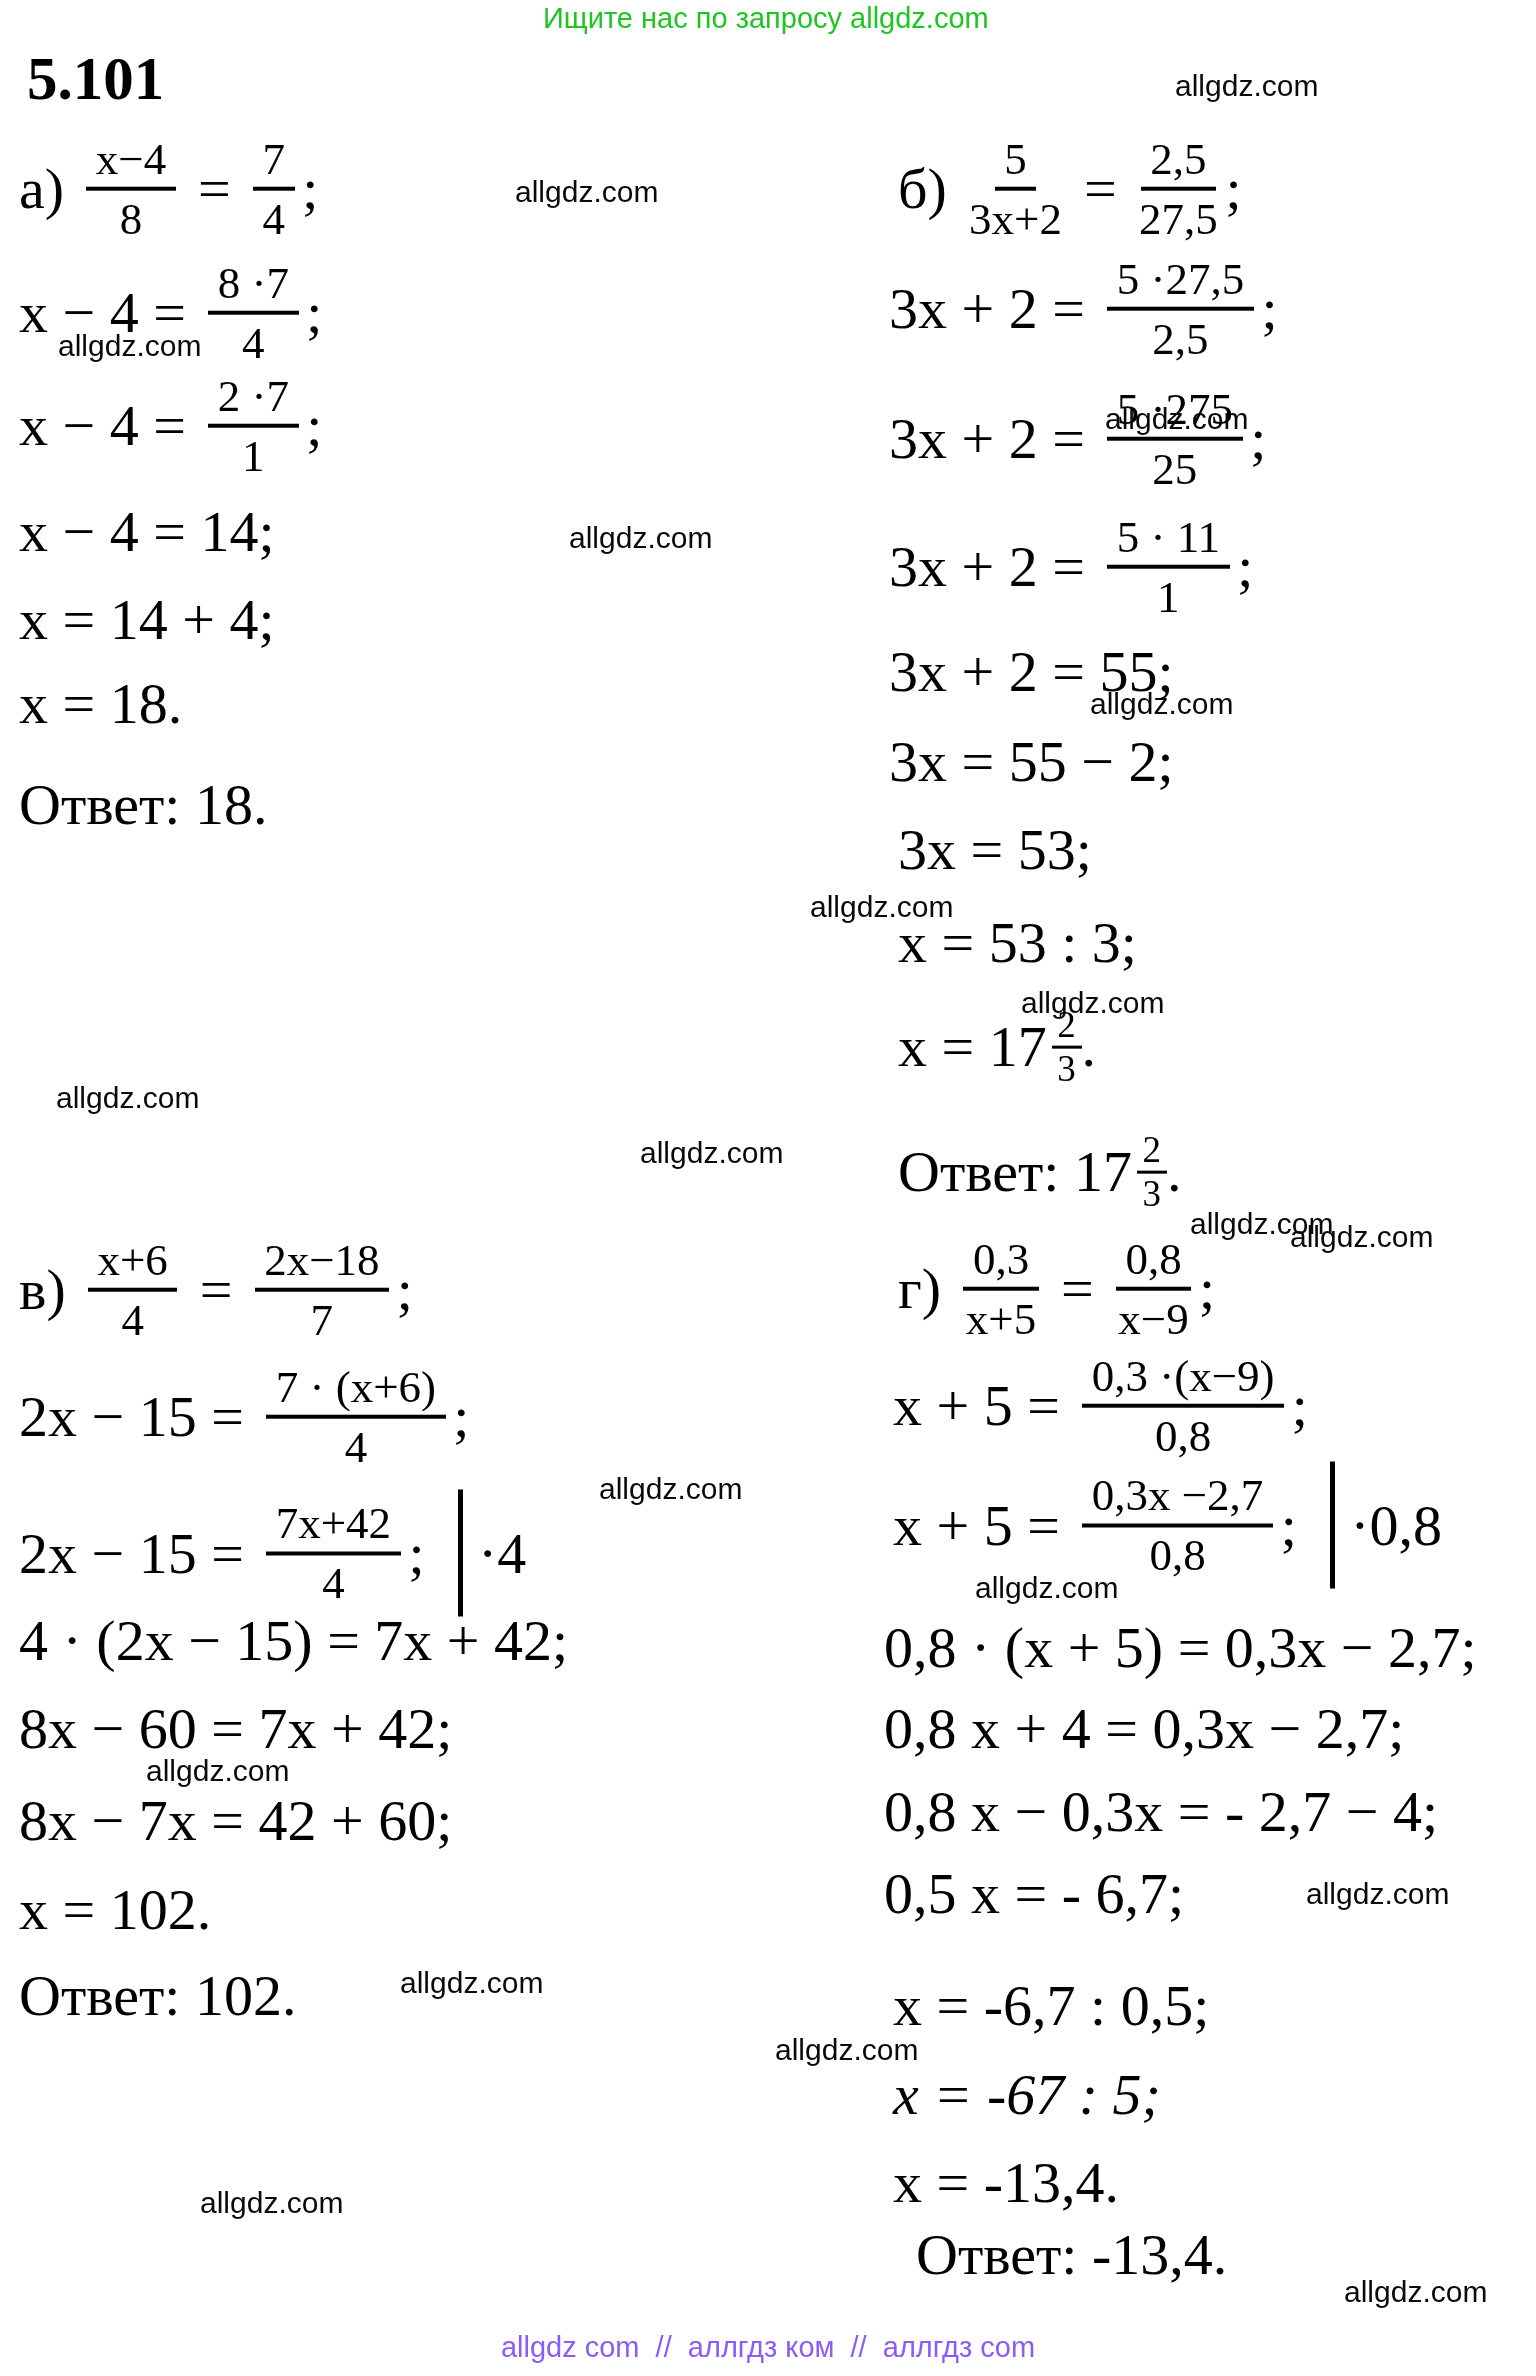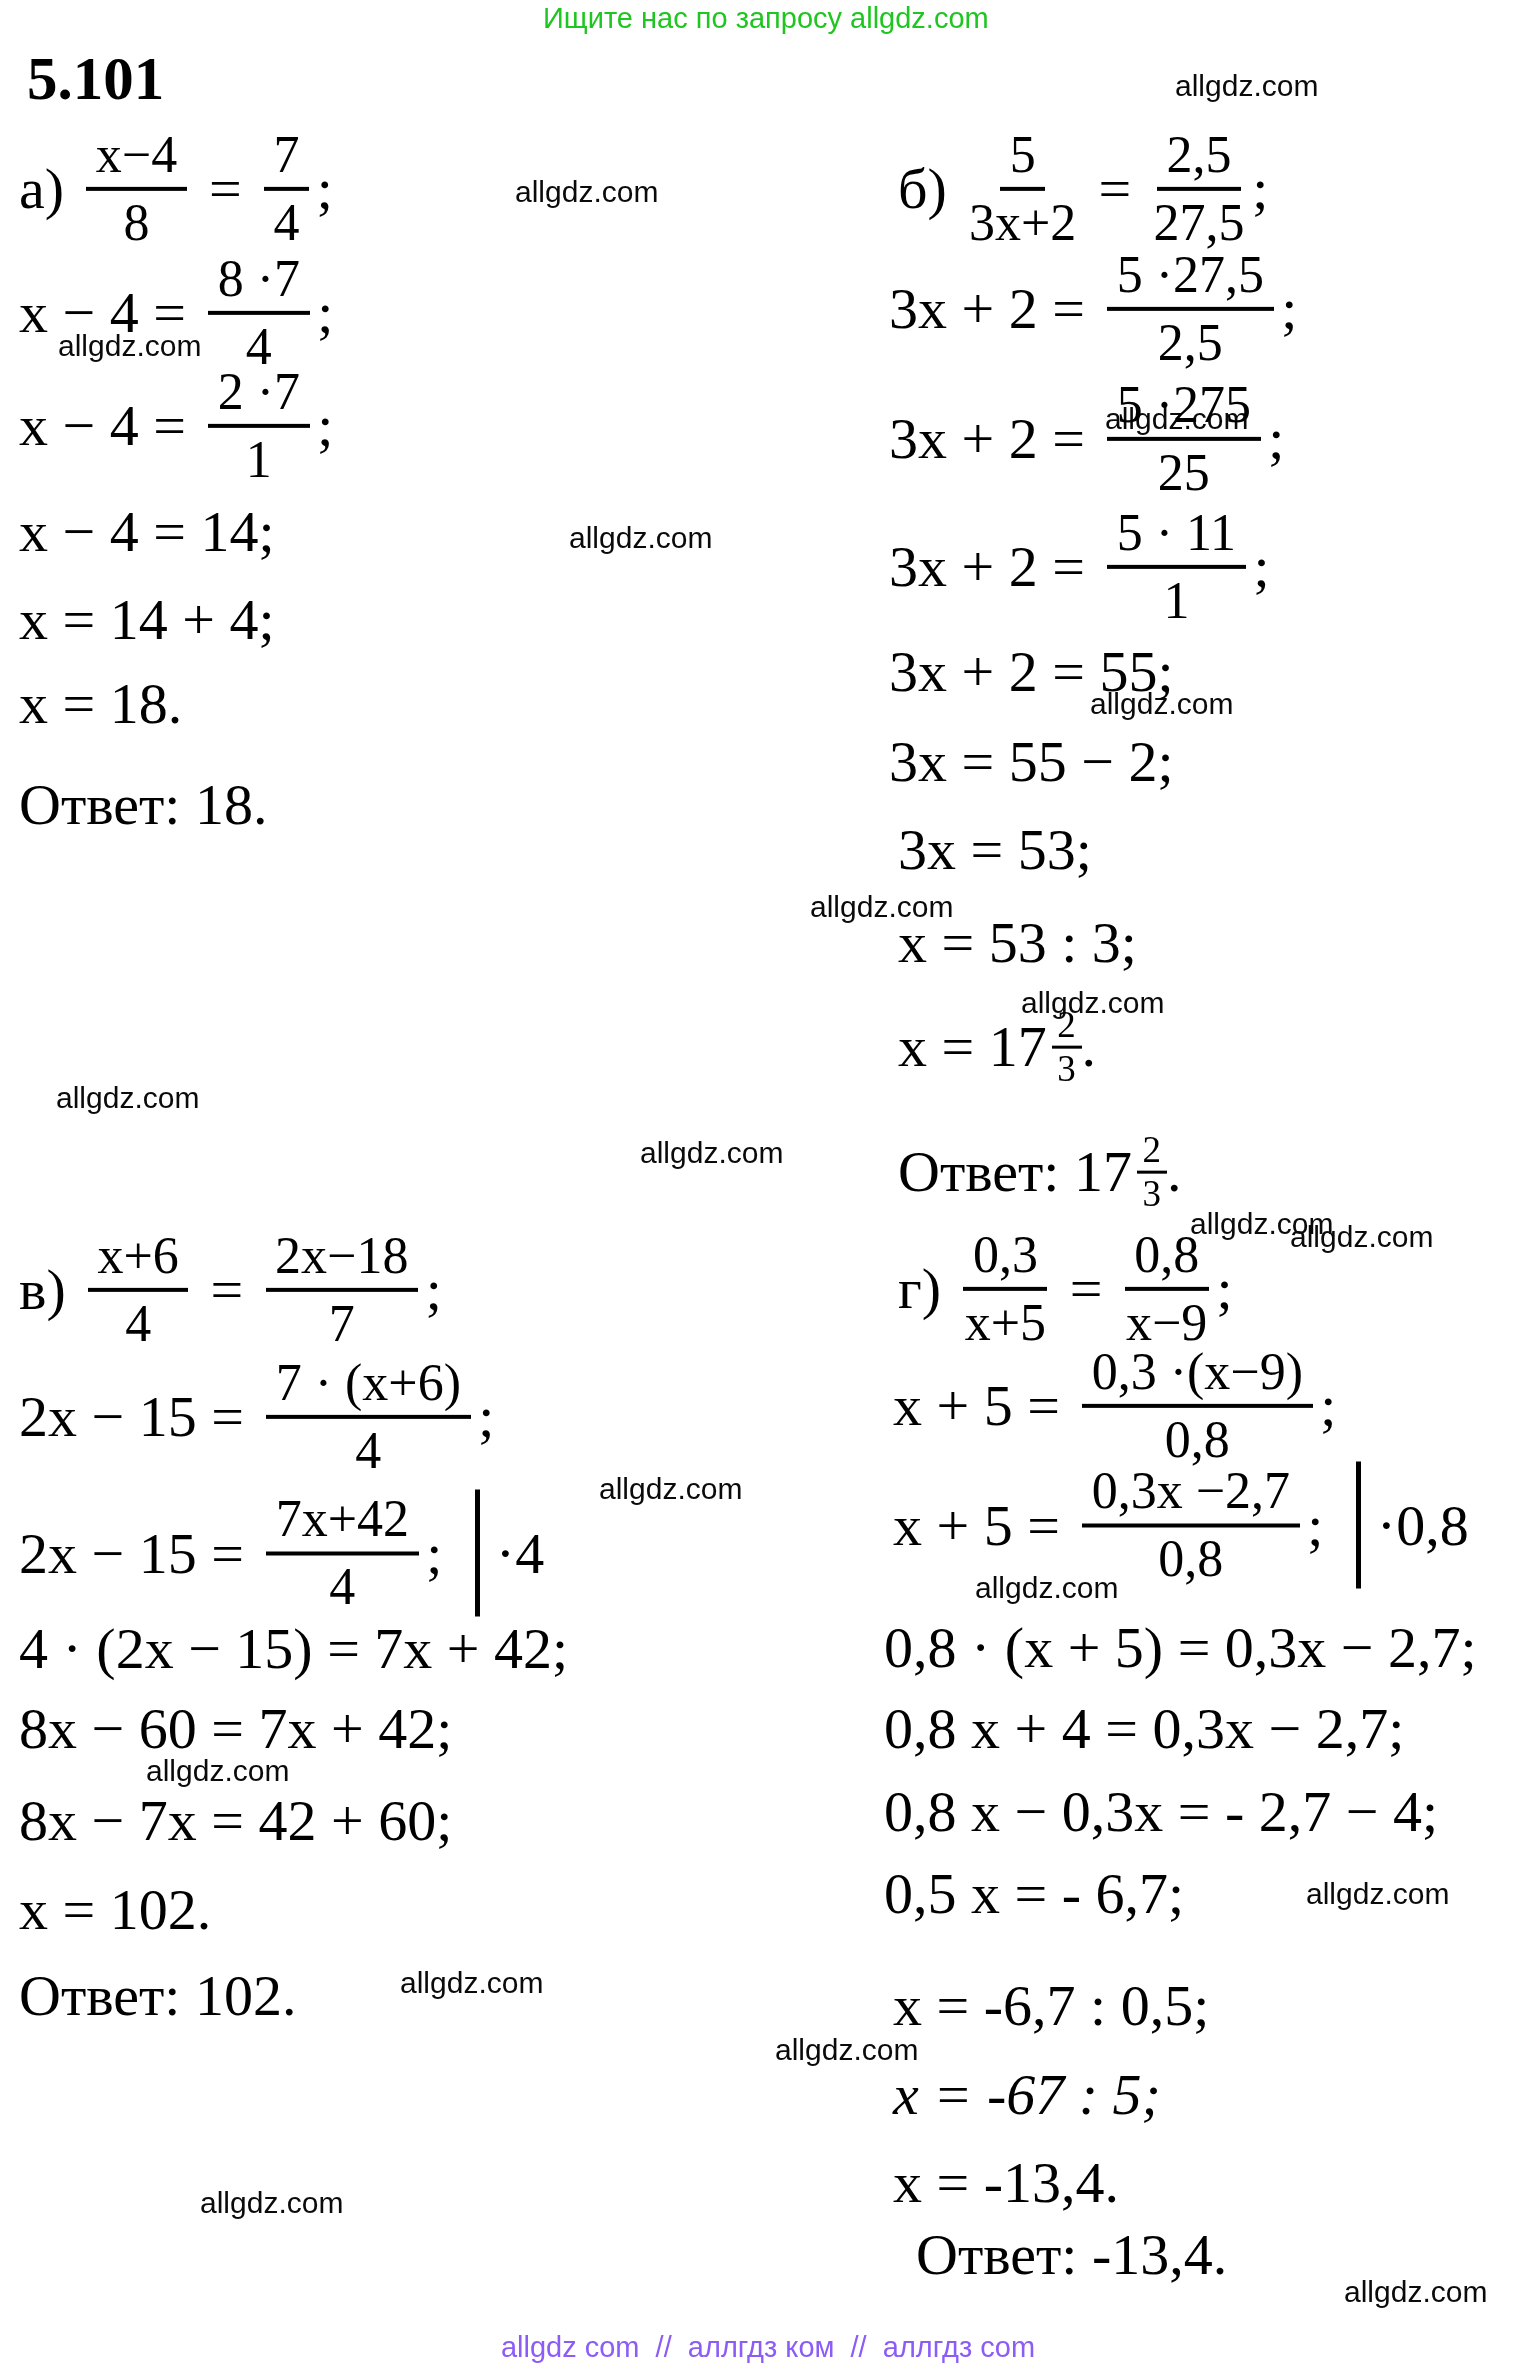--- a/index.html
+++ b/index.html
@@ -6,21 +6,21 @@
   body{width:1536px;height:2377px;position:relative;background:#ffffff;overflow:hidden;
        font-family:"Liberation Serif",serif;color:#000;}
   .green-header{position:absolute;left:543px;top:1.9px;font:29px "Liberation Sans",sans-serif;
        font-weight:500;white-space:pre;}
   .page-title{position:absolute;left:27px;top:44px;font:bold 61px "Liberation Serif",serif;}
   .wm{position:absolute;font:30px "Liberation Sans",sans-serif;color:#0a0a0a;white-space:pre;}
   .eq{position:absolute;transform:translateY(-50%);display:flex;align-items:center;
       font-size:58px;line-height:1.1;white-space:pre;}
   .eq .tx{white-space:pre;}
   .fr{display:inline-flex;flex-direction:column;align-items:center;text-align:center;
-      font-size:52px;line-height:1.12;margin:0 7.7px;}
+      font-size:45px;line-height:1.12;margin:0 7.7px;}
   .fr .num{padding:0 9.6px 2.9px;border-bottom:4.8px solid #000;white-space:pre;}
   .fr .den{padding-top:2.9px;white-space:pre;}
   .mx{display:inline-flex;align-items:center;}
   .mxf{display:inline-flex;flex-direction:column;align-items:center;font-size:37px;
        line-height:1.05;margin-left:4.8px;}
   .mxf .num{padding:0 5.8px 1px;border-bottom:3.8px solid #000;}
   .mxf .den{padding-top:1px;}
   .pp-bar{display:inline-block;width:0;height:127px;border-left:5.8px solid #000;
           margin:0 15.4px 0 33px;}
   .footer{position:absolute;top:2331px;left:50%;transform:translateX(-50%);
@@ -69,21 +69,21 @@
 <div class="eq" style="left:889px;top:672px;align-items:flex-end;"><span class="tx">3x + 2 = 55;</span></div>
 <div class="eq" style="left:889px;top:762px;"><span class="tx">3x = 55 − 2;</span></div>
 <div class="eq" style="left:898px;top:850px;"><span class="tx">3x = 53;</span></div>
 <div class="eq" style="left:898px;top:943px;"><span class="tx">x = 53 : 3;</span></div>
 <div class="eq" style="left:898px;top:1047px;"><span class="tx">x = </span><span class="mx"><span class="tx">17</span><span class="mxf"><span class="num">2</span><span class="den">3</span></span></span><span class="tx">.</span></div>
 <div class="eq" style="left:898px;top:1172px;"><span class="tx">Ответ: </span><span class="mx"><span class="tx">17</span><span class="mxf"><span class="num">2</span><span class="den">3</span></span></span><span class="tx">.</span></div>
 
 <div class="eq" style="left:19px;top:1290px;"><span class="tx">в) </span><span class="fr"><span class="num">x+6</span><span class="den">4</span></span><span class="tx"> = </span><span class="fr"><span class="num">2x−18</span><span class="den">7</span></span><span class="tx">;</span></div>
 <div class="eq" style="left:19px;top:1417px;"><span class="tx">2x − 15 = </span><span class="fr"><span class="num">7 · (x+6)</span><span class="den">4</span></span><span class="tx">;</span></div>
 <div class="eq" style="left:19px;top:1553px;"><span class="tx">2x − 15 = </span><span class="fr"><span class="num">7x+42</span><span class="den">4</span></span><span class="tx">;</span><span class="pp-bar"></span><span class="tx">·4</span></div>
-<div class="eq" style="left:19px;top:1641px;margin-top:8px;"><span class="tx">4 · (2x − 15) = 7x + 42;</span></div>
+<div class="eq" style="left:19px;top:1641px;"><span class="tx">4 · (2x − 15) = 7x + 42;</span></div>
 <div class="eq" style="left:19px;top:1729px;"><span class="tx">8x − 60 = 7x + 42;</span></div>
 <div class="eq" style="left:19px;top:1821px;"><span class="tx">8x − 7x = 42 + 60;</span></div>
 <div class="eq" style="left:19px;top:1910px;"><span class="tx">x = 102.</span></div>
 <div class="eq" style="left:19px;top:1996px;"><span class="tx">Ответ: 102.</span></div>
 
 <div class="eq" style="left:898px;top:1289px;"><span class="tx">г) </span><span class="fr"><span class="num">0,3</span><span class="den">x+5</span></span><span class="tx"> = </span><span class="fr"><span class="num">0,8</span><span class="den">x−9</span></span><span class="tx">;</span></div>
 <div class="eq" style="left:893px;top:1406px;"><span class="tx">x + 5 = </span><span class="fr"><span class="num">0,3 ·(x−9)</span><span class="den">0,8</span></span><span class="tx">;</span></div>
 <div class="eq" style="left:893px;top:1525px;"><span class="tx">x + 5 = </span><span class="fr"><span class="num">0,3x −2,7</span><span class="den">0,8</span></span><span class="tx">;</span><span class="pp-bar"></span><span class="tx">·0,8</span></div>
 <div class="eq" style="left:884px;top:1648px;"><span class="tx">0,8 · (x + 5) = 0,3x − 2,7;</span></div>
 <div class="eq" style="left:884px;top:1729px;font-family:Liberation Serif, serif;"><span class="tx">0,8 x + 4 = 0,3x − 2,7;</span></div>

